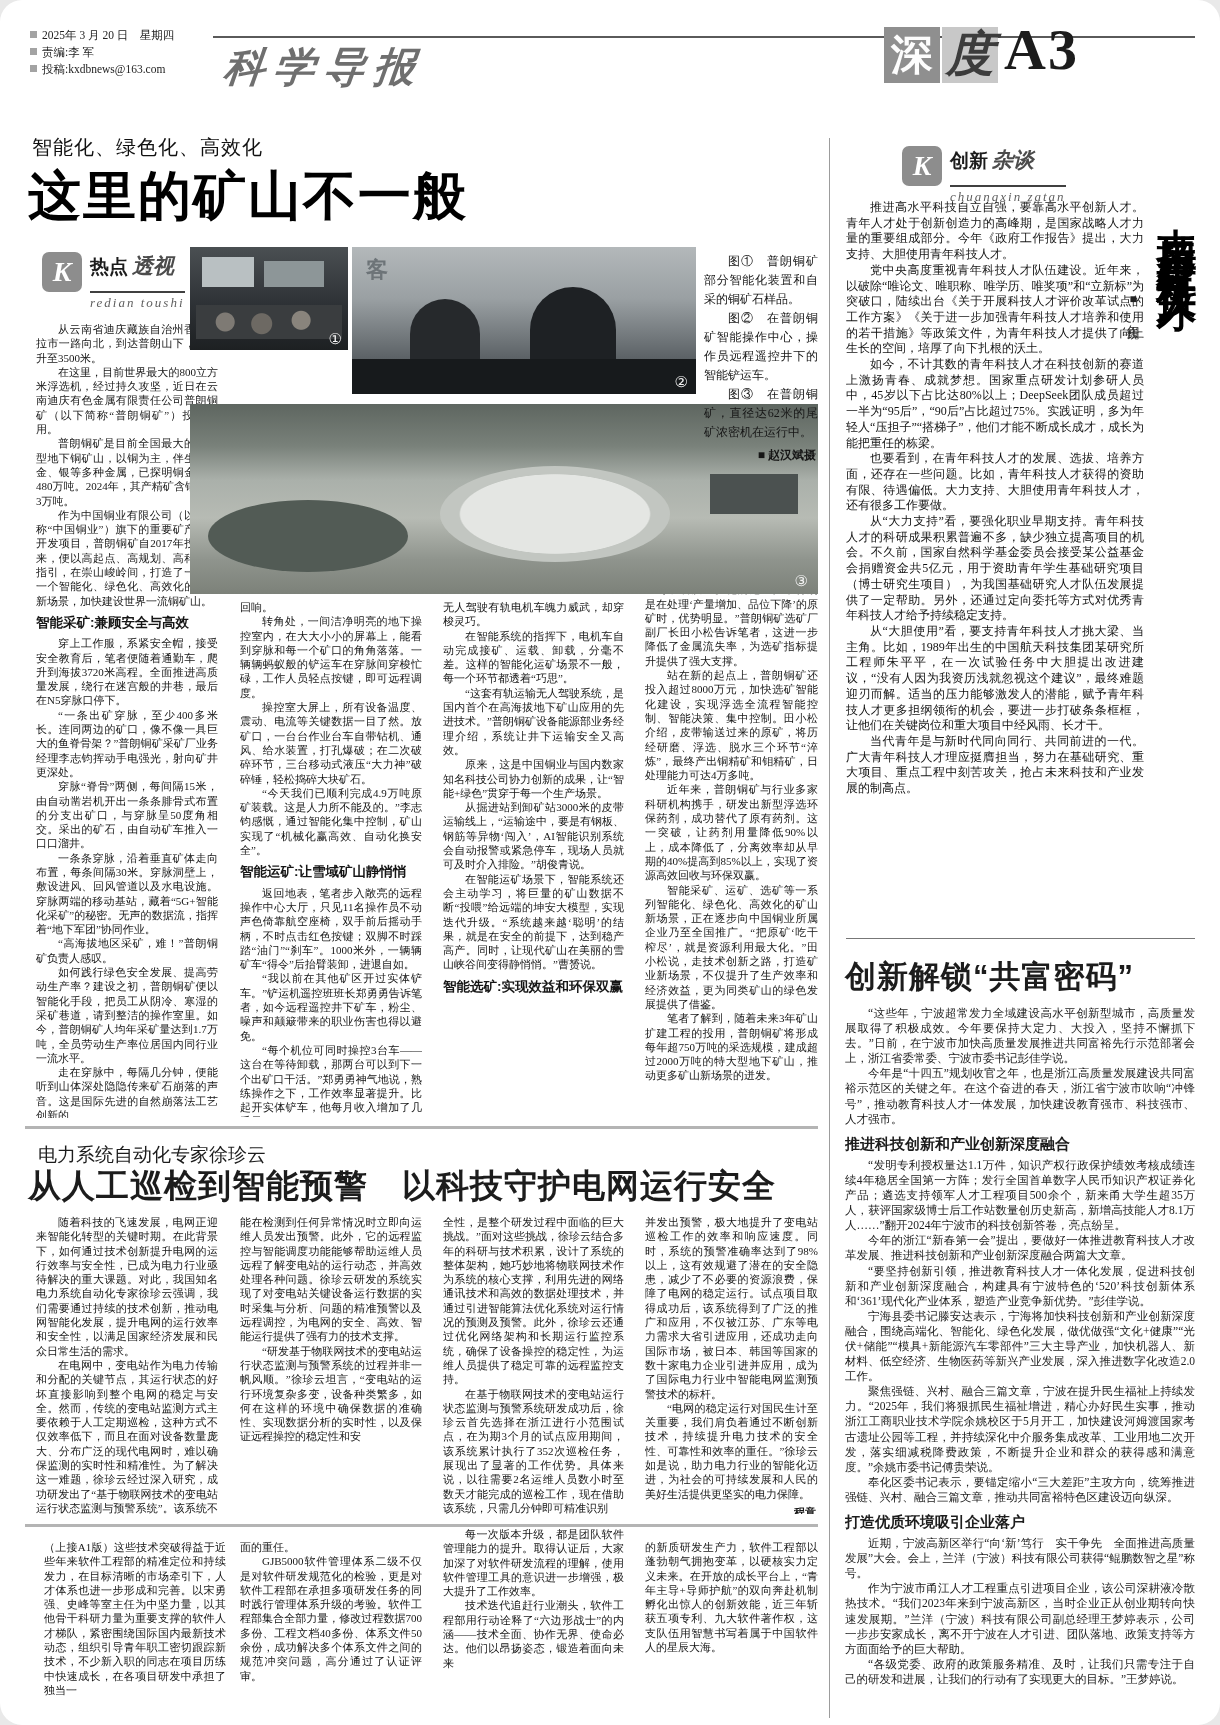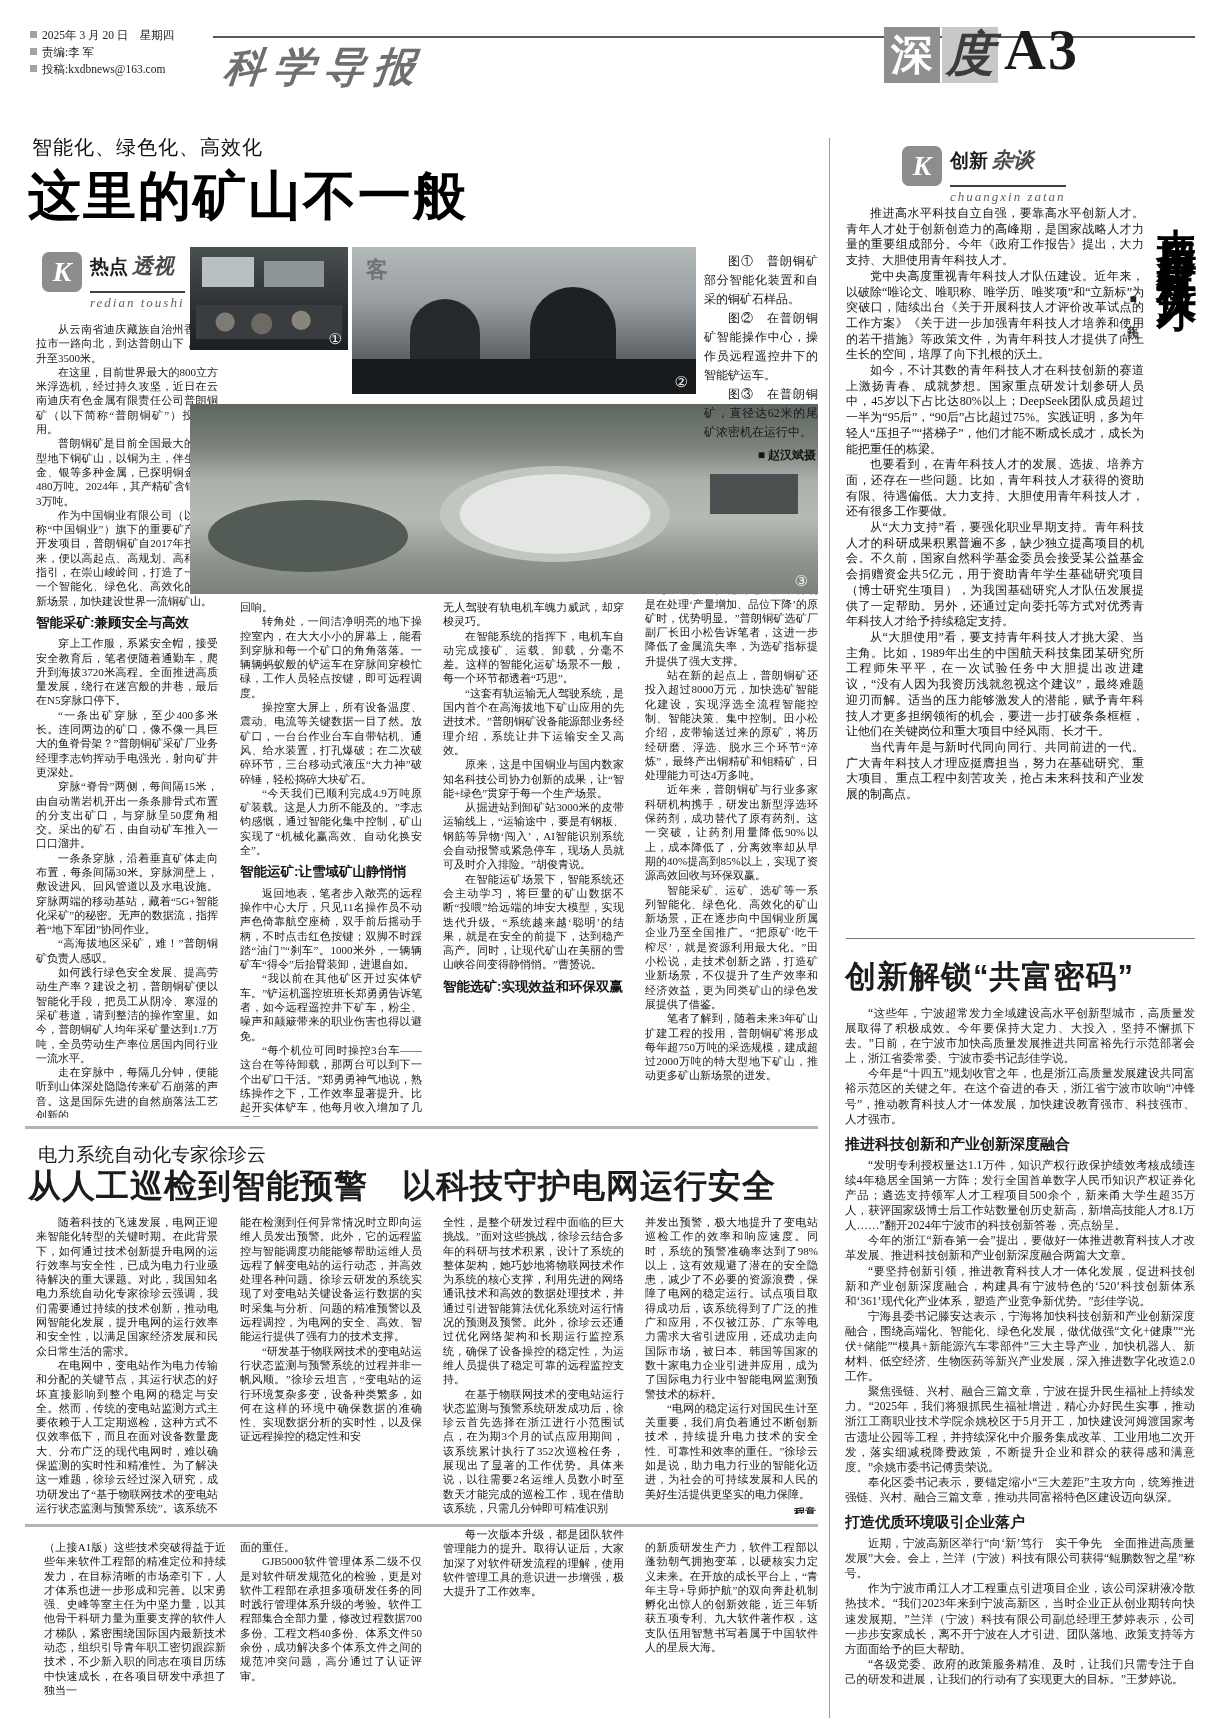--- a/index.html
+++ b/index.html
@@ -1,17 +1,17 @@
 <!DOCTYPE html>
 <html><head>
 <meta charset="utf-8">
 <style>
   html,body{margin:0;padding:0;background:#e9e9e9;}
   .page{position:relative;width:1220px;height:1725px;background:#fff;margin:0 auto;
-        font-family:"Liberation Serif","DejaVu Serif",serif;color:#1c1c1c;overflow:hidden;}
+        font-family:"Liberation Serif","DejaVu Serif",serif;color:#1c1c1c;overflow:hidden;border-radius:22px;}
   .abs{position:absolute;}
   
   .meta{left:30px;top:27px;font-size:11.5px;line-height:17px;color:#222;}
   .meta .row{white-space:nowrap;}
   .sq{display:inline-block;width:7px;height:7px;background:#a3a3a3;margin-right:5px;vertical-align:1px;}
   .toprule{left:213px;top:36px;width:982px;height:2px;background:#5a5a5a;}
   .masthead{left:224px;top:40px;font-size:41px;font-weight:900;font-style:italic;color:#6f6f6f;
             letter-spacing:9px;transform:skewX(-6deg);}
   .badge{left:884px;top:27px;width:56px;height:56px;background:#8f8f8f;color:#fdfdfd;
          font-size:42px;font-weight:900;text-align:center;line-height:56px;}
@@ -64,21 +64,21 @@
   .p3{left:190px;top:404px;width:628px;height:190px;
       background:linear-gradient(180deg,#5e6660 0%,#79817a 22%,#aab0aa 40%,#b7bbb4 60%,#8f948d 82%,#7c8179 100%);}
   .p3 .pool{position:absolute;left:250px;top:62px;width:230px;height:96px;border-radius:50%;
             background:radial-gradient(ellipse at 50% 50%,#e4e6e3 0 58%,#c2c6c1 59% 78%,#9aa09a 79%);}
   .p3 .pond{position:absolute;left:18px;top:96px;width:200px;height:72px;border-radius:50%;
             background:#525b55;}
   .p3 .bldg{position:absolute;left:520px;top:70px;width:88px;height:40px;background:#4b5150;}
   .caps{left:704px;top:252px;width:114px;font-size:12px;line-height:19px;text-align:justify;}
   
   .zatan-marker{left:902px;top:146px;}
-  .essay{left:846px;top:206px;width:298px;height:732px;font-size:12px;line-height:15.7px;
+  .essay{left:846px;top:200px;width:298px;height:732px;font-size:12px;line-height:15.7px;
          text-align:justify;overflow:hidden;color:#141414;}
   .essay .p{margin:0;text-indent:2em;}
   .vhead{left:1150px;top:196px;height:500px;writing-mode:vertical-rl;
          font-family:"Liberation Sans","DejaVu Sans",sans-serif;font-size:40px;font-weight:900;
          letter-spacing:7px;color:#000;}
   .vby{left:1124px;top:292px;writing-mode:vertical-rl;font-size:12px;color:#222;letter-spacing:3px;}
   .gf-head{left:845px;top:956px;font-family:"Liberation Sans","DejaVu Sans",sans-serif;
            font-size:31px;font-weight:900;letter-spacing:1px;}
   .gf-body{left:845px;top:1006px;width:350px;height:712px;font-size:11.5px;line-height:15.1px;
            text-align:justify;overflow:hidden;}
@@ -261,18 +261,19 @@
 
   <div class="col cc1">
       <p class="c">（上接A1版）这些技术突破得益于近些年来软件工程部的精准定位和持续发力，在目标清晰的市场牵引下，人才体系也进一步形成和完善。以宋勇强、史峰等室主任为中坚力量，以其他骨干科研力量为重要支撑的软件人才梯队，紧密围绕国际国内最新技术动态，组织引导青年职工密切跟踪新技术，不少新入职的同志在项目历练中快速成长，在各项目研发中承担了独当一</p>
     </div>
   <div class="col cc2">
       <p class="c">面的重任。</p>
       <p class="p">GJB5000软件管理体系二级不仅是对软件研发规范化的检验，更是对软件工程部在承担多项研发任务的同时践行管理体系升级的考验。软件工程部集合全部力量，修改过程数据700多份、工程文档40多份、体系文件50余份，成功解决多个体系文件之间的规范冲突问题，高分通过了认证评审。</p>
     </div>
   <div class="col cc3">
       <p class="p">每一次版本升级，都是团队软件管理能力的提升。取得认证后，大家加深了对软件研发流程的理解，使用软件管理工具的意识进一步增强，极大提升了工作效率。</p>
+      <p class="p">技术迭代追赶行业潮头，软件工程部用行动诠释了“六边形战士”的内涵——技术全面、协作无界、使命必达。他们以昂扬姿态，锻造着面向未来</p>
     </div>
   <div class="col cc4">
       <p class="c">的新质研发生产力，软件工程部以蓬勃朝气拥抱变革，以硬核实力定义未来。在开放的成长平台上，“青年主导+导师护航”的双向奔赴机制孵化出惊人的创新效能，近三年斩获五项专利、九大软件著作权，这支队伍用智慧书写着属于中国软件人的星辰大海。</p>
     </div>
 
 </div>
 
 </body></html>

